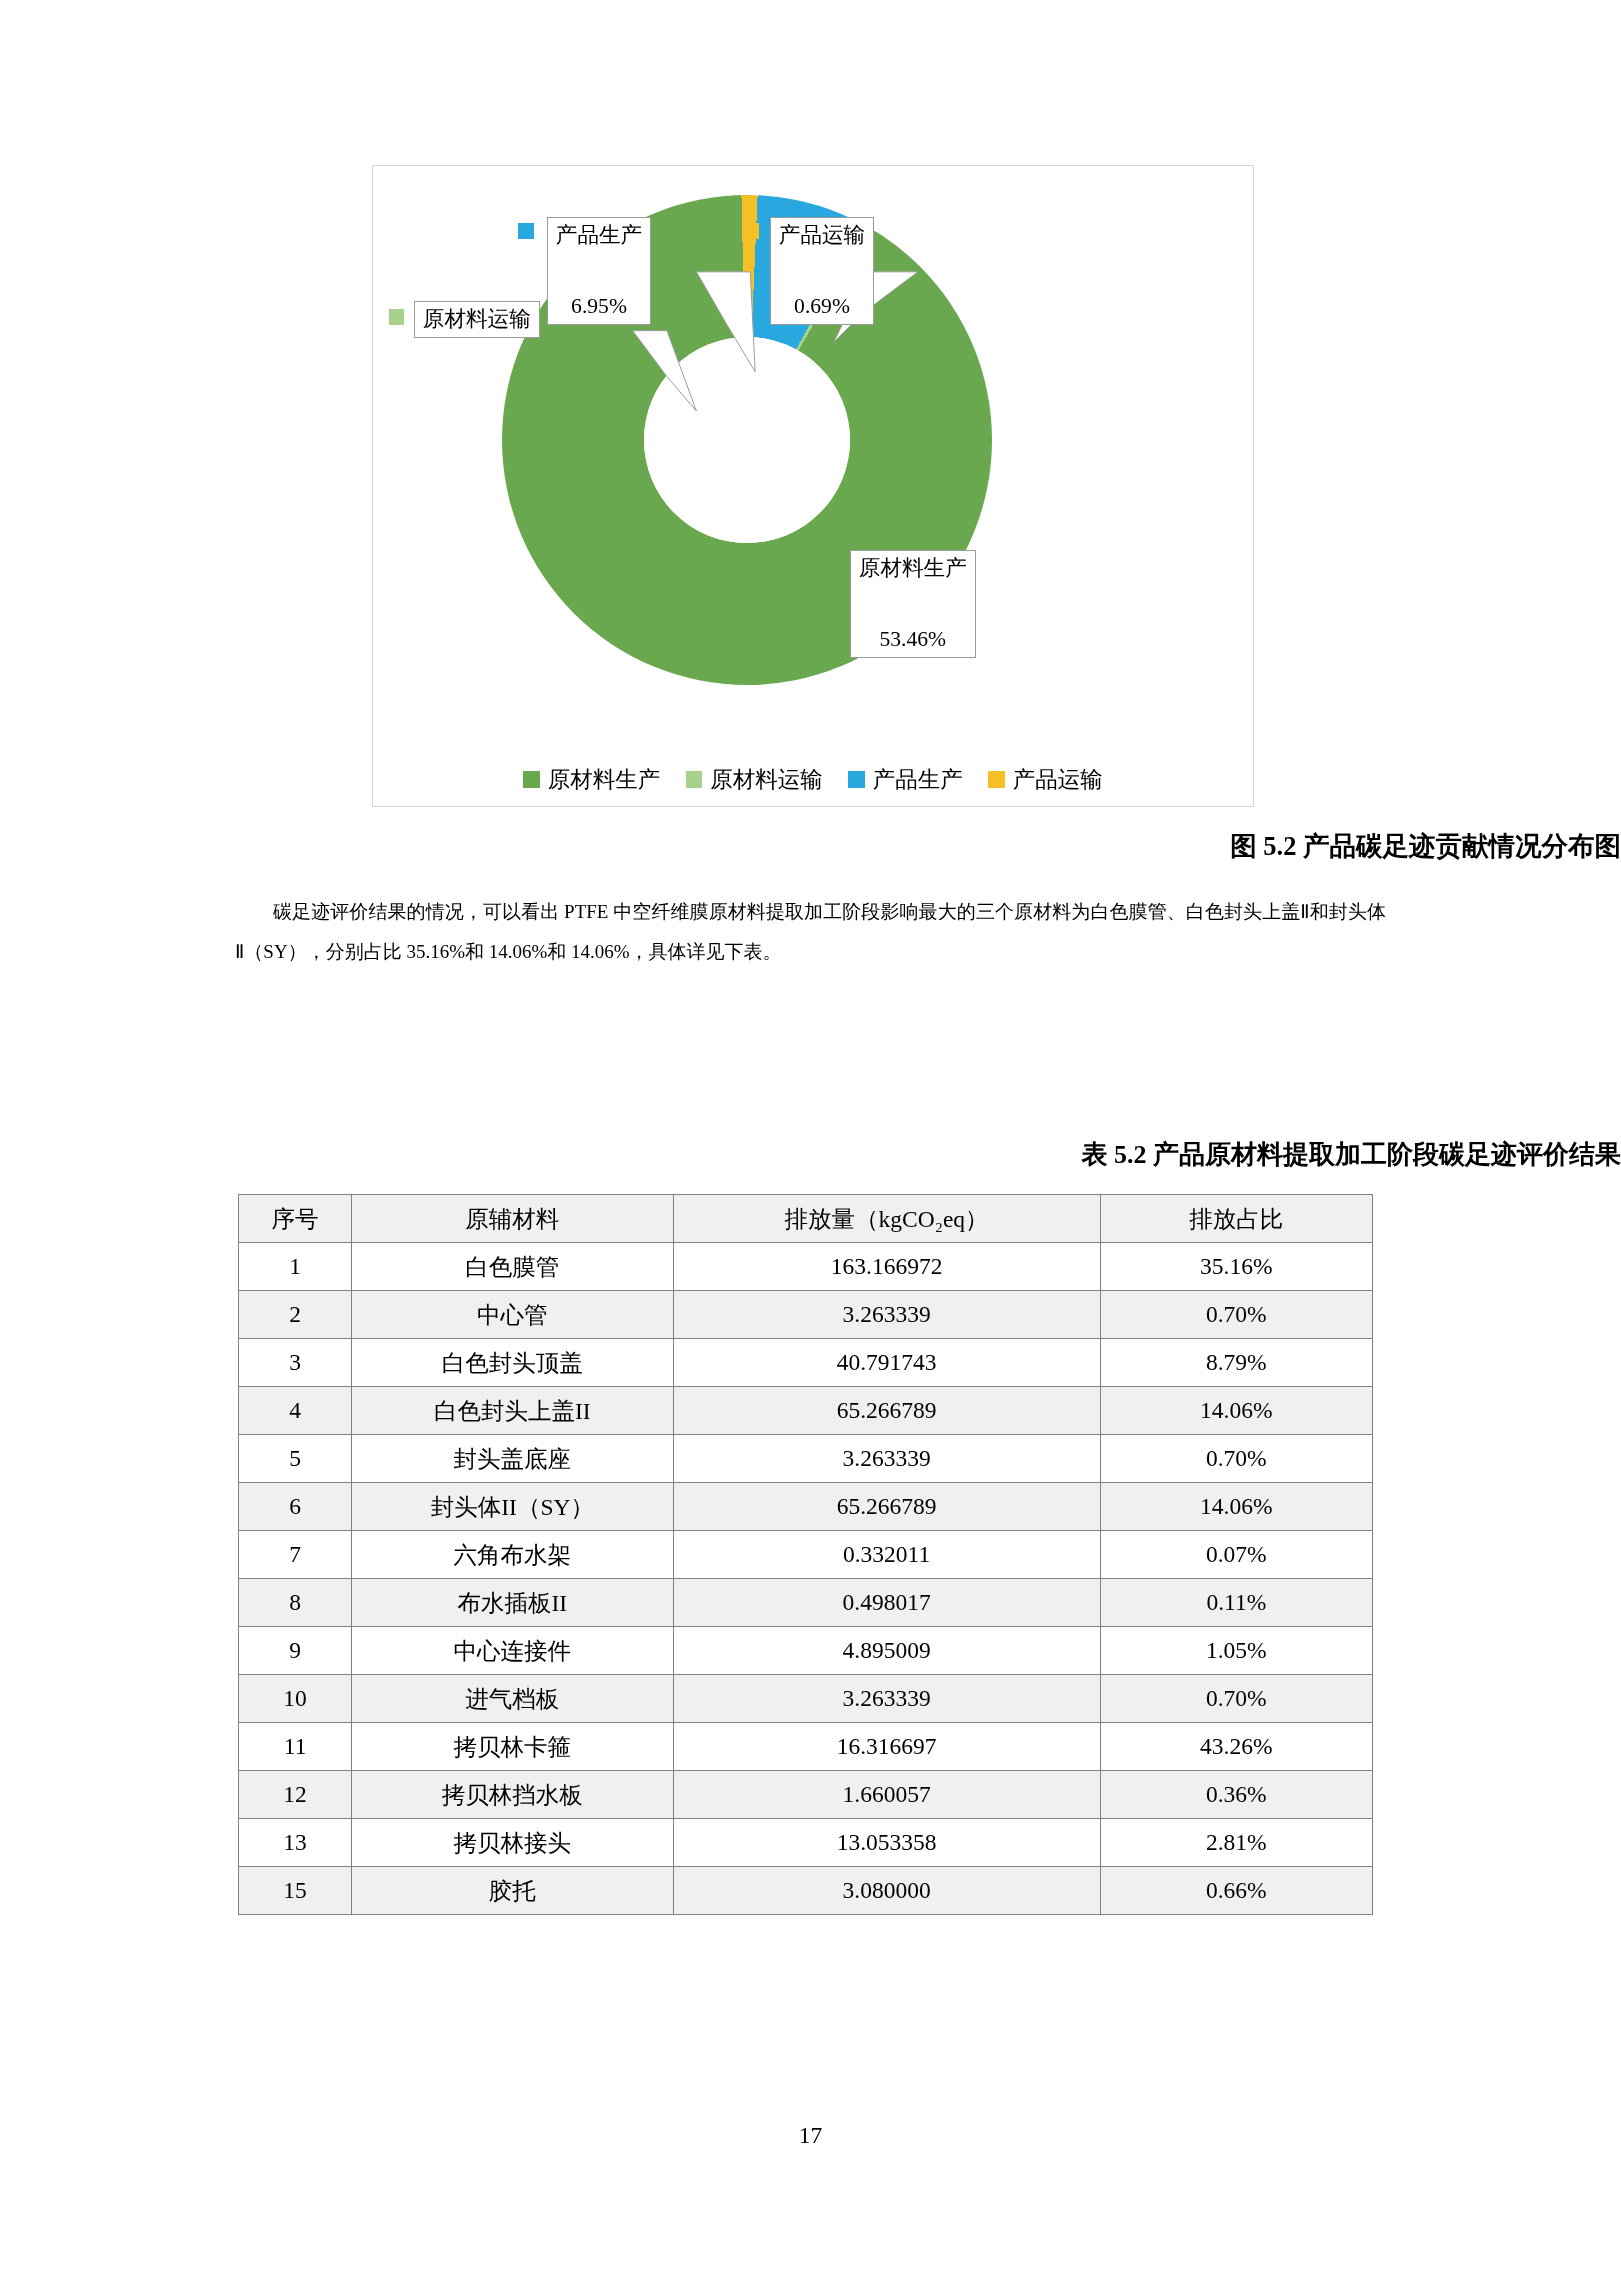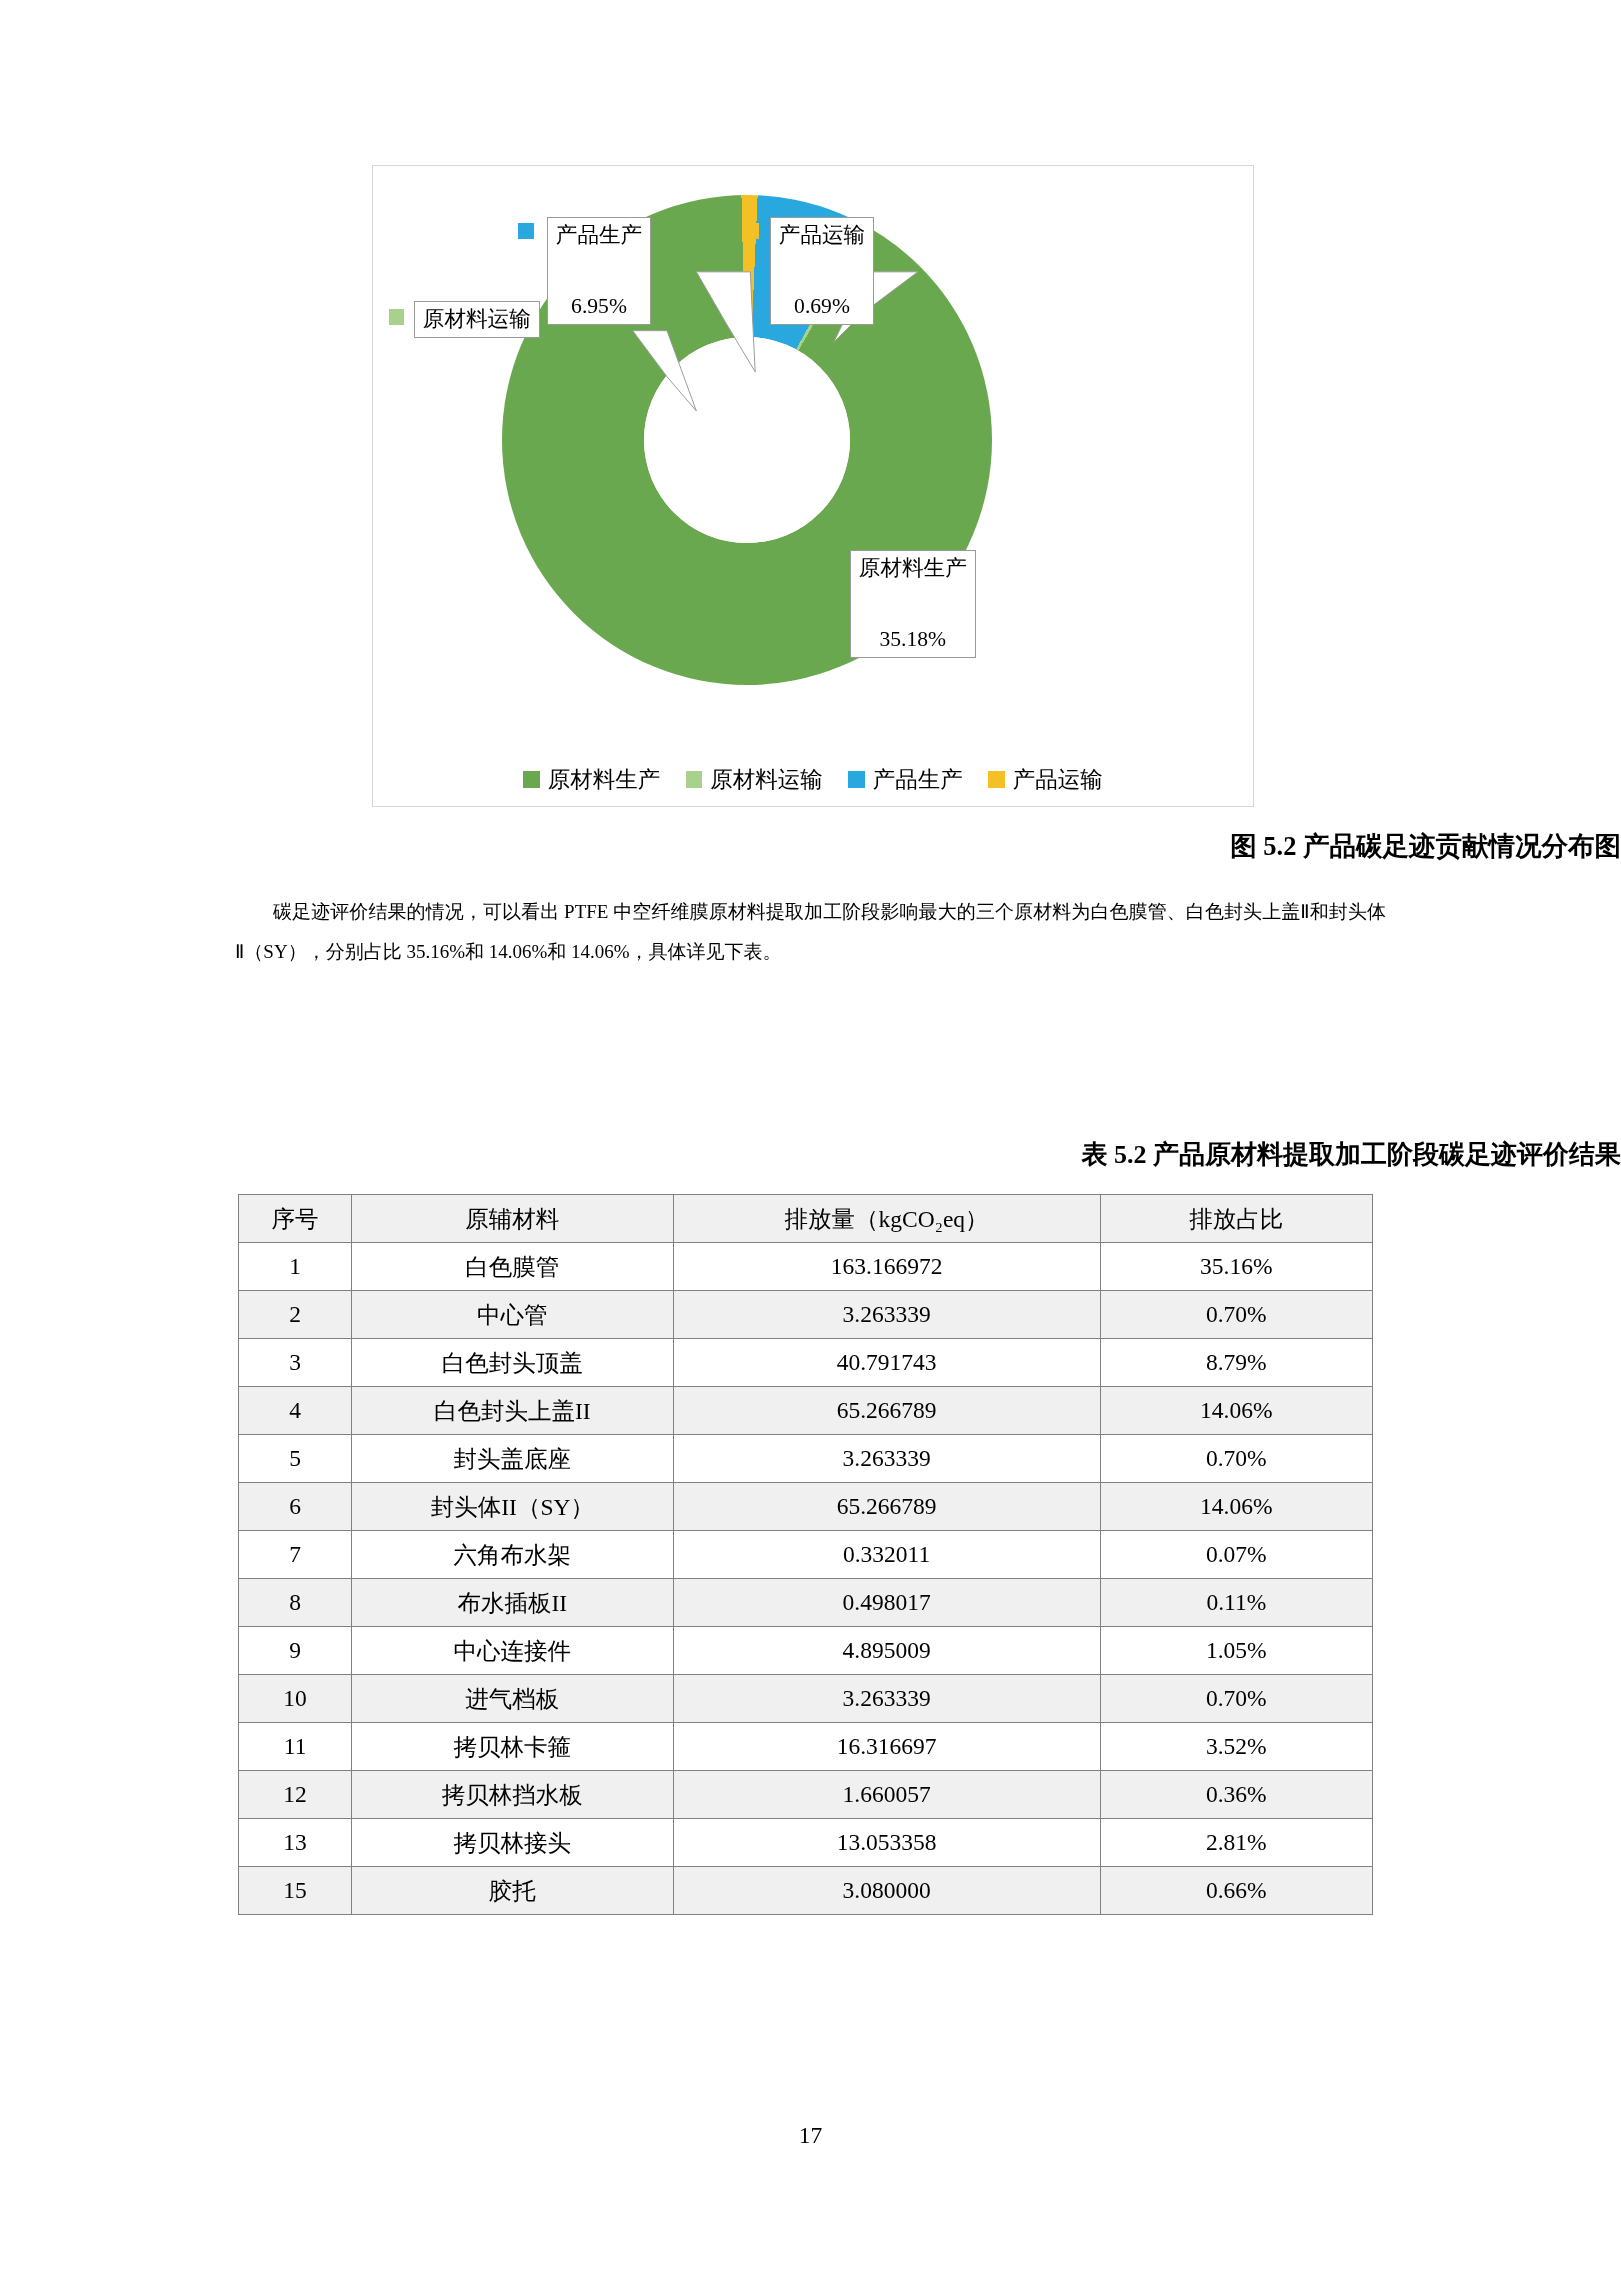--- a/index.html
+++ b/index.html
@@ -227,21 +227,21 @@
         <span class="pct">0.69%</span>
       </div>
 
       <span class="swatch-sm sw-rawtrans"></span>
       <div class="callout lbl-rawtrans">
         <span>原材料运输</span>
       </div>
 
       <div class="callout lbl-rawprod">
         <span>原材料生产</span>
-        <span class="pct">35.18%</span>
+        <span class="pct">53.46%</span>
       </div>
     </div>
 
     <div class="legend">
       <span class="legend-item">
         <span class="legend-box" style="background:#6aa84f"></span>
         <span>原材料生产</span>
       </span>
       <span class="legend-item">
         <span class="legend-box" style="background:#a9d18e"></span>
@@ -331,21 +331,21 @@
         <tr>
           <td class="col1">10</td>
           <td class="col2">进气档板</td>
           <td class="col3">3.263339</td>
           <td class="col4">0.70%</td>
         </tr>
         <tr>
           <td class="col1">11</td>
           <td class="col2">拷贝林卡箍</td>
           <td class="col3">16.316697</td>
-          <td class="col4">3.52%</td>
+          <td class="col4">43.26%</td>
         </tr>
         <tr>
           <td class="col1">12</td>
           <td class="col2">拷贝林挡水板</td>
           <td class="col3">1.660057</td>
           <td class="col4">0.36%</td>
         </tr>
         <tr>
           <td class="col1">13</td>
           <td class="col2">拷贝林接头</td>

